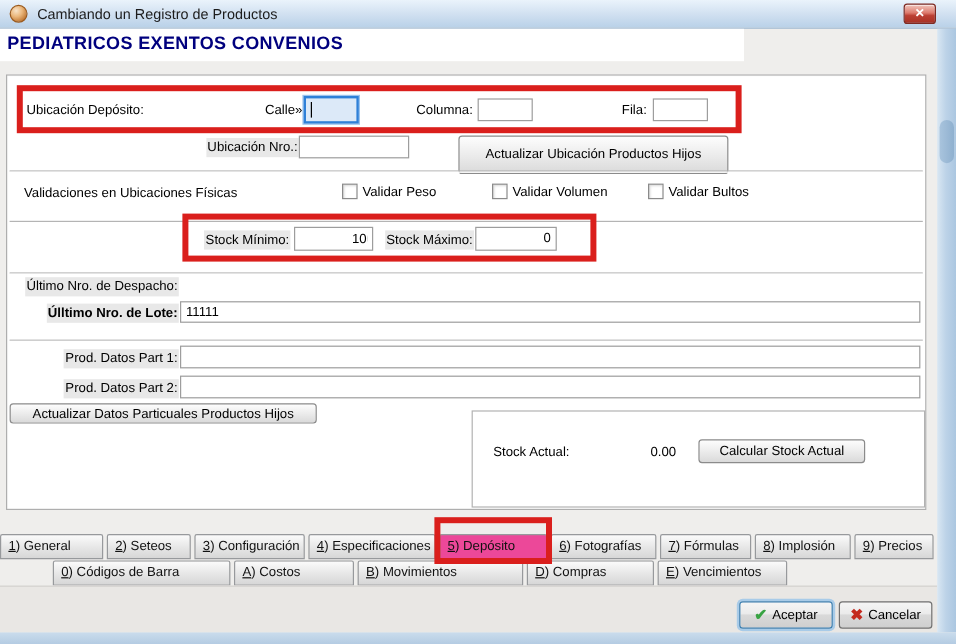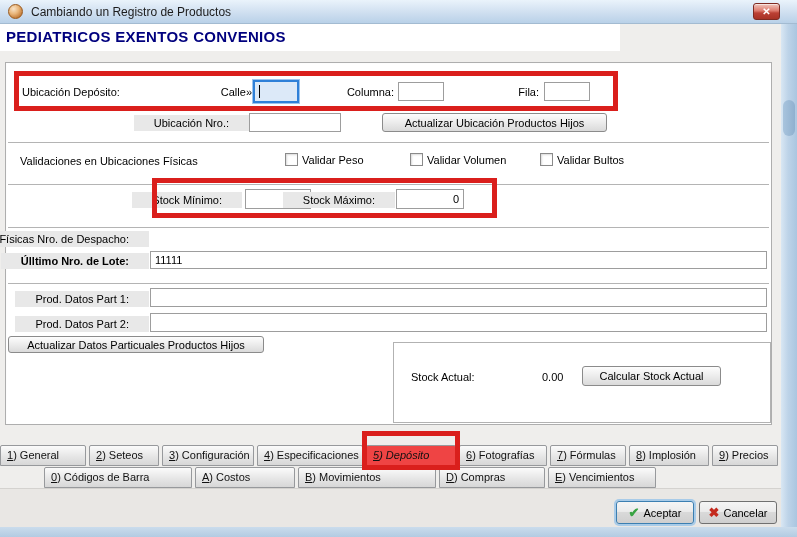--- a/index.html
+++ b/index.html
@@ -46,21 +46,21 @@
     position:absolute; left:6px; top:4px; font-size:15px; font-weight:bold;
     color: var(--header_navy, #00007e); letter-spacing:.3px; white-space:nowrap;
   }
   
   .panel {
     position:absolute; left:5px; top:62px; width:767px; height:363px;
     background:#fff; border:1px solid #aeaeae; box-shadow: 1px 1px 0 #fdfdfd inset;
   }
   .sep { position:absolute; left:2px; right:2px; height:2px; border-top:1px solid #b4b4b4; border-bottom:1px solid #fff; }
   .lbl { position:absolute; height:16px; line-height:16px; white-space:nowrap; }
-  .lbl.gray { background:#e8e8e8; padding:0 20px; }
+  .lbl.gray { background:#e8e8e8; padding:0 1px; }
   .tb {
     position:absolute; background:#fff; border:1px solid #9d9d9d;
     font-family:"Liberation Sans",sans-serif; font-size:11px; padding:1px 4px; color:#000;
   }
   .tb.num { text-align:right; }
   .focus-field {
     position:absolute; background:#dce9f8; border:2px solid var(--focus_blue,#2f80d8);
     box-shadow: 0 0 0 1px #9cc4ee;
   }
   .caret { position:absolute; left:4px; top:3px; width:1px; height:13px; background:#000; }
@@ -74,21 +74,21 @@
     font-size:11px; text-align:center; cursor:pointer; color:#000; padding:0;
   }
   .gb { position:absolute; border:1px solid #b2b2b2; box-shadow: inset 1px 1px 0 #fff; }
   
   .tab-row { position:absolute; left:0; display:flex; gap:3px; height:21px; }
   .tab {
     height:21px; background: linear-gradient(#fbfbfb, #e6e6e6 55%, #d7d7d7);
     border:1px solid #97999c; border-radius:2px 2px 0 0; line-height:19px;
     padding-left:6px; white-space:nowrap; overflow:hidden; cursor:pointer; color:#111;
   }
-  .tab.active { background:#ef4444;font-style:italic; }
+  .tab.active { background:#ec4899; }
   
   .footer-strip { position:absolute; left:0; top:488px; width:781px; height:39px; background:#e9e7e4; border-top:1px solid #d4d2cf; }
   .btn7 {
     position:absolute; width:78px; height:23px; border:1px solid #707070; border-radius:3px;
     background: linear-gradient(#f5f5f5, #ebebeb 45%, #d9d9d9 50%, #cfcfcf);
     display:flex; align-items:center; justify-content:center; gap:4px;
     font-size:11px; cursor:pointer;
   }
   .btn7.focused { border-color:#3c7fb1; box-shadow: 0 0 0 2px #a8cbe8; }
   .ico-check { color: var(--check_green,#38a343); font-size:13px; font-weight:bold; }
@@ -121,42 +121,42 @@
     <div class="focus-field" style="left:247px; top:17px; width:46px; height:23px;">
       <span class="caret"></span>
     </div>
     <span class="lbl" style="right:377px; top:21px;">Columna:</span>
     <input class="tb" style="left: 392px; top: 19px; width: 46px; height: 19px;" value="">
     <span class="lbl" style="right:232px; top:21px;">Fila:</span>
     <input class="tb" style="left: 538px; top: 19px; width: 46px; height: 19px;" value="">
 
     <span class="lbl gray" style="right:522px; top:52px;">Ubicación Nro.:</span>
     <input class="tb" style="left: 243px; top: 50px; width: 92px; height: 19px;" value="">
-    <button class="btn" style="left:376px; top:50px; width:225px; height:19px;">Actualizar Ubicación Productos Hijos</button>
+    <button class="btn" style="left:376px; top:50px; width:225px; height:32px;">Actualizar Ubicación Productos Hijos</button>
 
     <div class="sep" style="top:79px;"></div>
 
     <span class="lbl" style="left:14px; top:90px;">Validaciones en Ubicaciones Físicas</span>
     <div class="cb" style="left:279px; top:90px;"></div>
     <span class="lbl" style="left:296px; top:89px;">Validar Peso</span>
     <div class="cb" style="left:404px; top:90px;"></div>
     <span class="lbl" style="left:421px; top:89px;">Validar Volumen</span>
     <div class="cb" style="left:534px; top:90px;"></div>
     <span class="lbl" style="left:551px; top:89px;">Validar Bultos</span>
 
     <div class="sep" style="top:121px;"></div>
 
     <span class="lbl gray" style="right:529px; top:129px;">Stock Mínimo:</span>
     <input class="tb num" style="left: 239px; top: 126px; width: 66px; height: 20px; padding-left: 47px;" value="100">
     <span class="lbl gray" style="right:376px; top:129px;">Stock Máximo:</span>
     <input class="tb num" style="left: 390px; top: 126px; width: 68px; height: 20px;" value="0">
 
     <div class="sep" style="top:164px;"></div>
 
-    <span class="lbl gray" style="right:622px; top:168px;">Físicas Nro. de Despacho:</span>
+    <span class="lbl gray" style="right:622px; top:168px;">Último Nro. de Despacho:</span>
     <span class="lbl gray" style="right:622px; top:190px;font-weight:bold;">Úlltimo Nro. de Lote:</span>
     <input class="tb" style="left: 144px; top: 188px; width: 617px; height: 18px;" value="11111">
 
     <div class="sep" style="top:220px;"></div>
 
     <span class="lbl gray" style="right:622px; top:228px;">Prod. Datos Part 1:</span>
     <input class="tb" style="left: 144px; top: 225px; width: 617px; height: 19px;" value="">
     <span class="lbl gray" style="right:622px; top:253px;">Prod. Datos Part 2:</span>
     <input class="tb" style="left: 144px; top: 250px; width: 617px; height: 19px;" value="">
 

